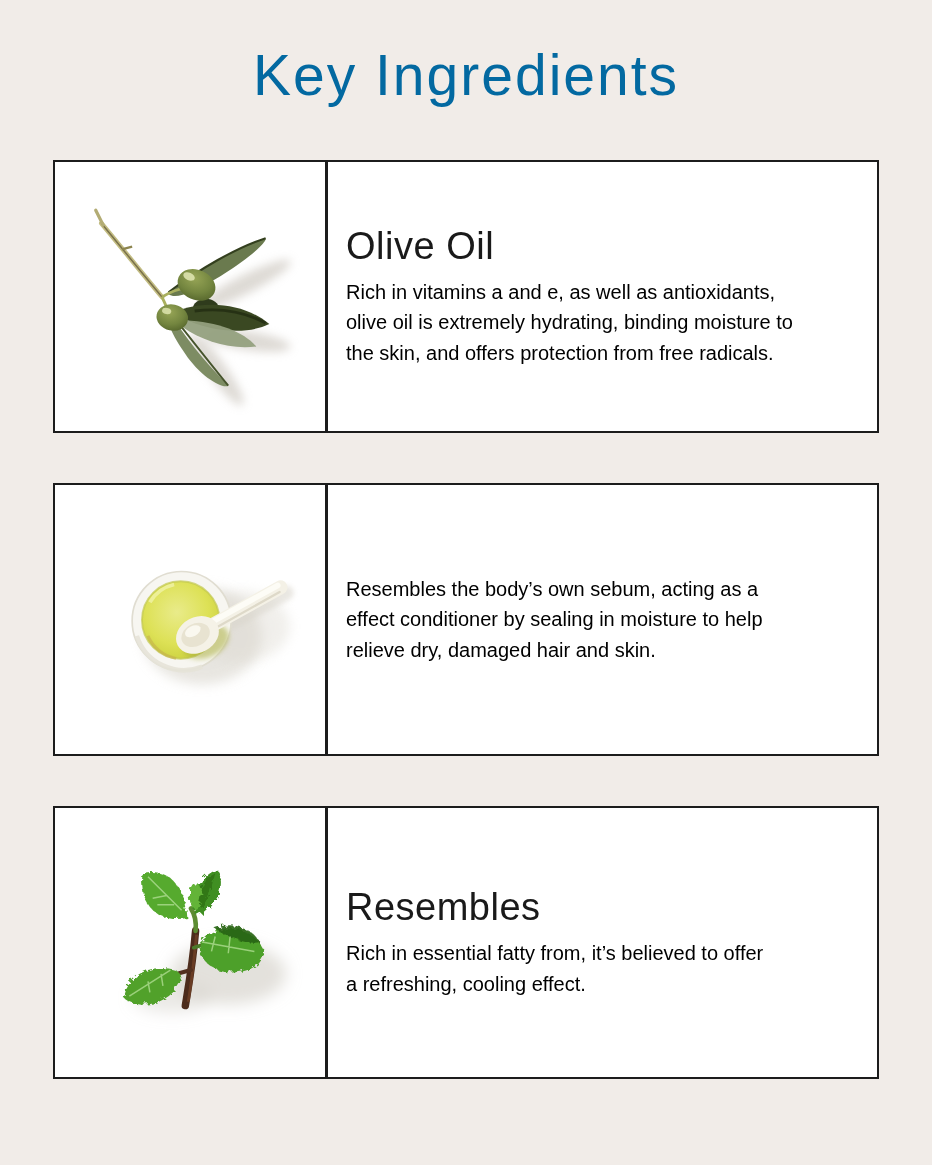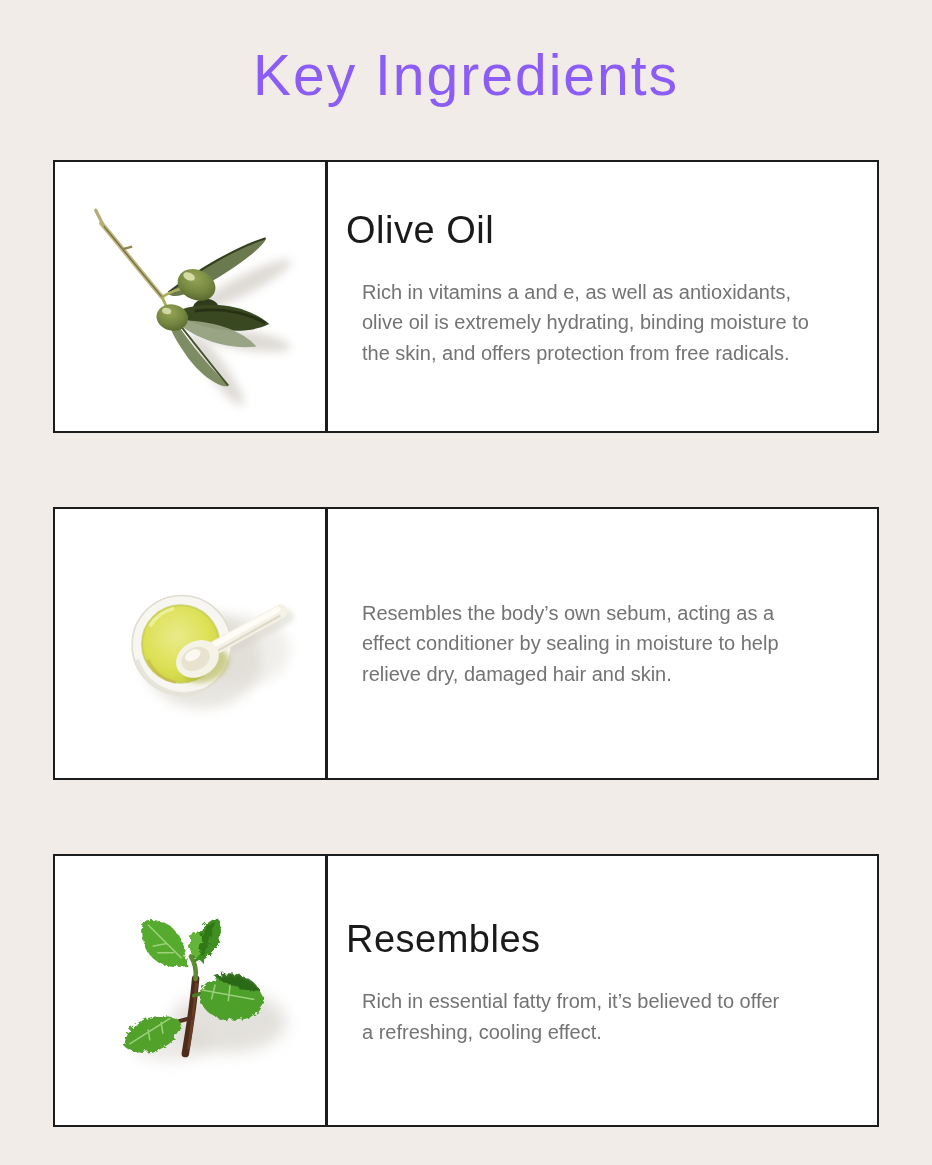--- a/index.html
+++ b/index.html
@@ -9,27 +9,27 @@
     font-family:"Liberation Sans",sans-serif;
     overflow:hidden;
   }
   .page-title{
     margin:0;
     padding-top:42px;
     text-align:center;
     font-weight:400;
     font-size:57px;
     letter-spacing:2px;
-    color:#8b5cf6;
+    color:#0369a1;
   }
   .cards{
     margin:52px 53px 0 53px;
     display:flex;
     flex-direction:column;
-    gap:74px;
+    gap:50px;
     justify-content:flex-end;
   }
   .card{
     box-sizing:border-box;
     height:273px;
     background:#ffffff;
     border:2px solid #1c1c1c;
     display:flex;
   }
   .img-cell{
@@ -49,24 +49,24 @@
     padding:0 22px 0 18px;
   }
   .card-title{
     margin:0 0 9px 0;
     font-size:38px;
     font-weight:400;
     letter-spacing:0.5px;
     color:#1a1a1a;
   }
   .card-desc{
-    margin:16px;
+    margin:0;
     font-size:20px;
     line-height:30.5px;
-    color:#737373;
+    color:#000000;
     white-space:pre-line;
   }
 </style>
 </head>
 <body>
 
 <div class="page">
 
   <h1 class="page-title">Key Ingredients</h1>
 

